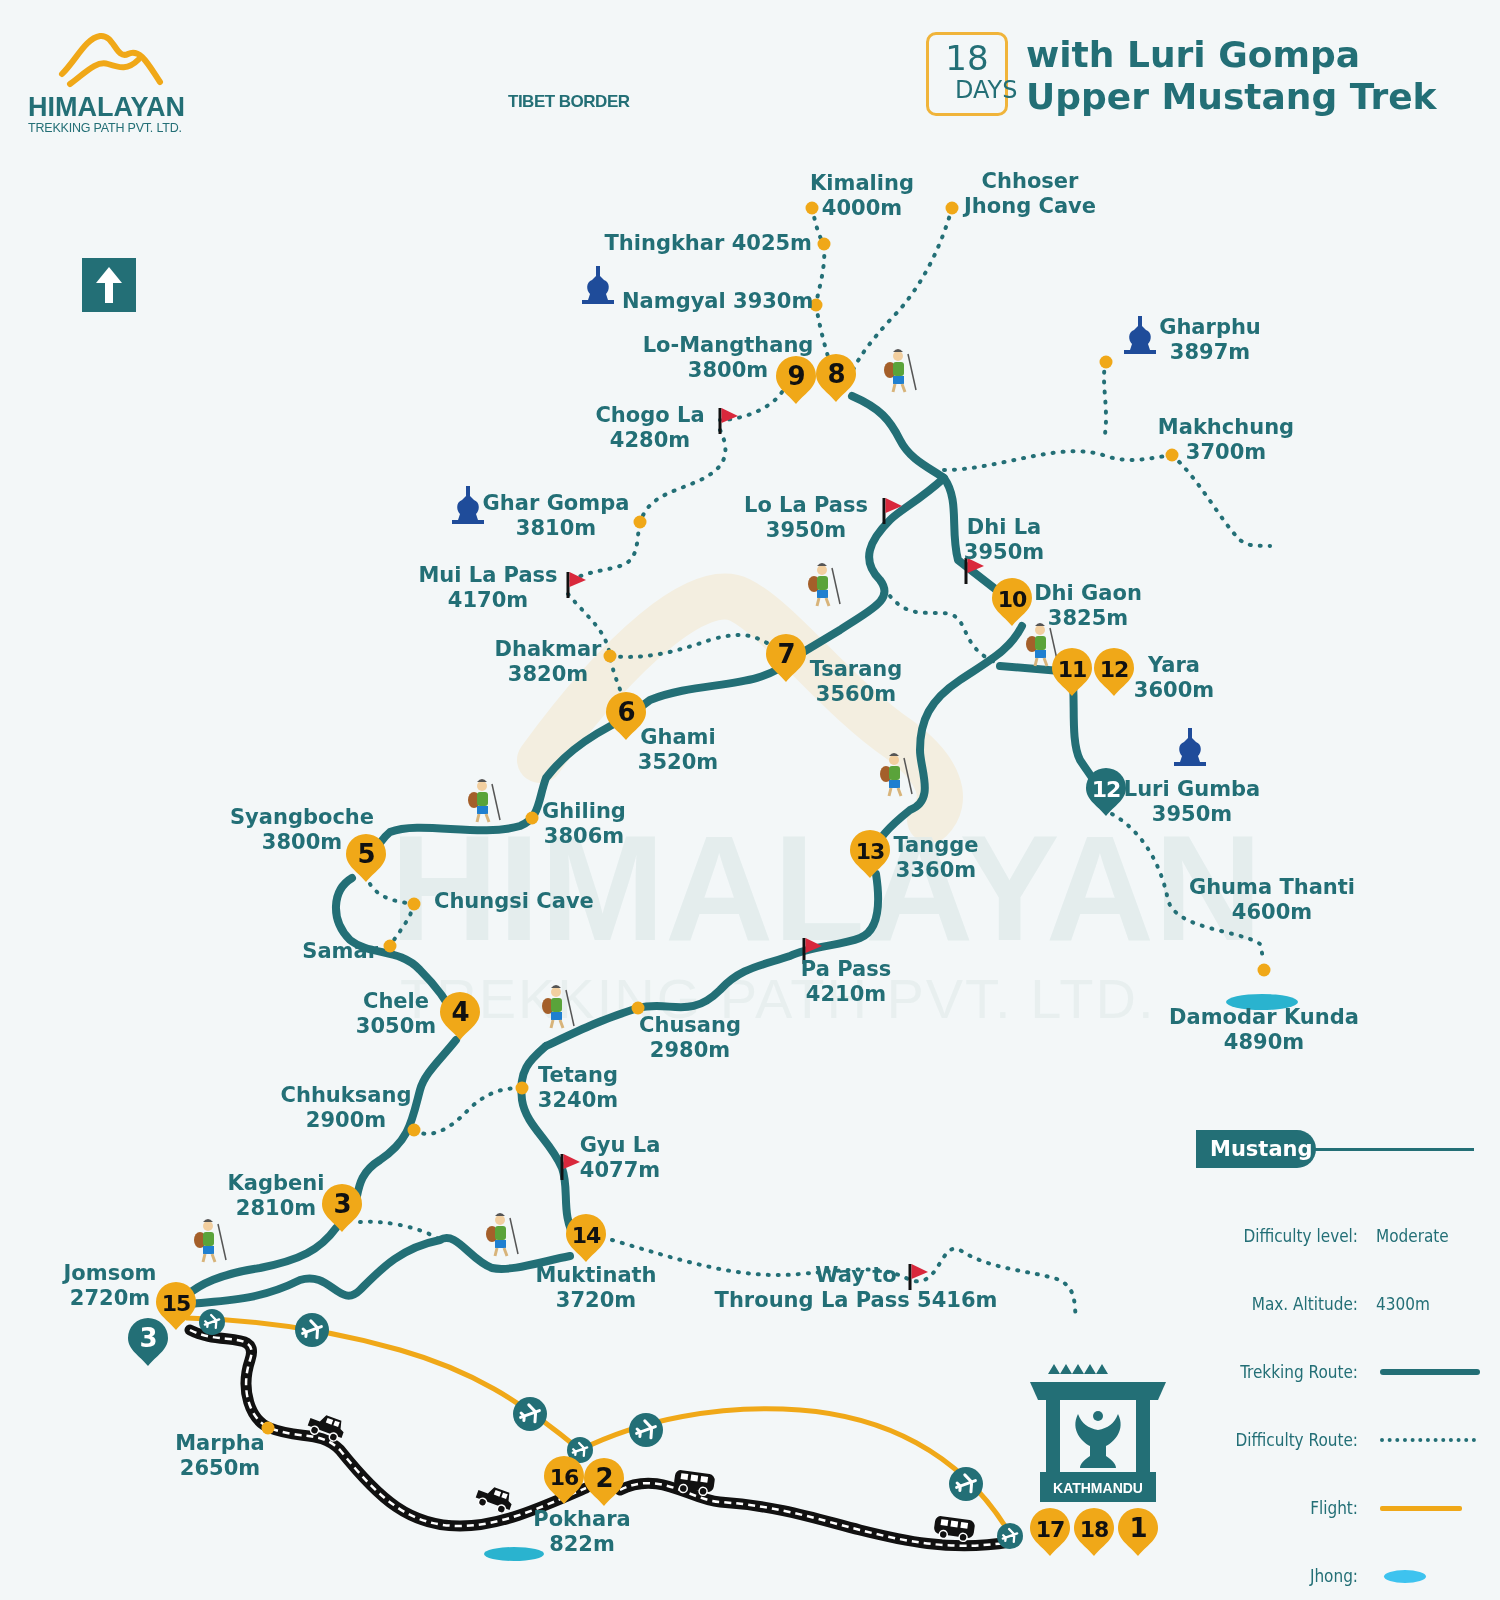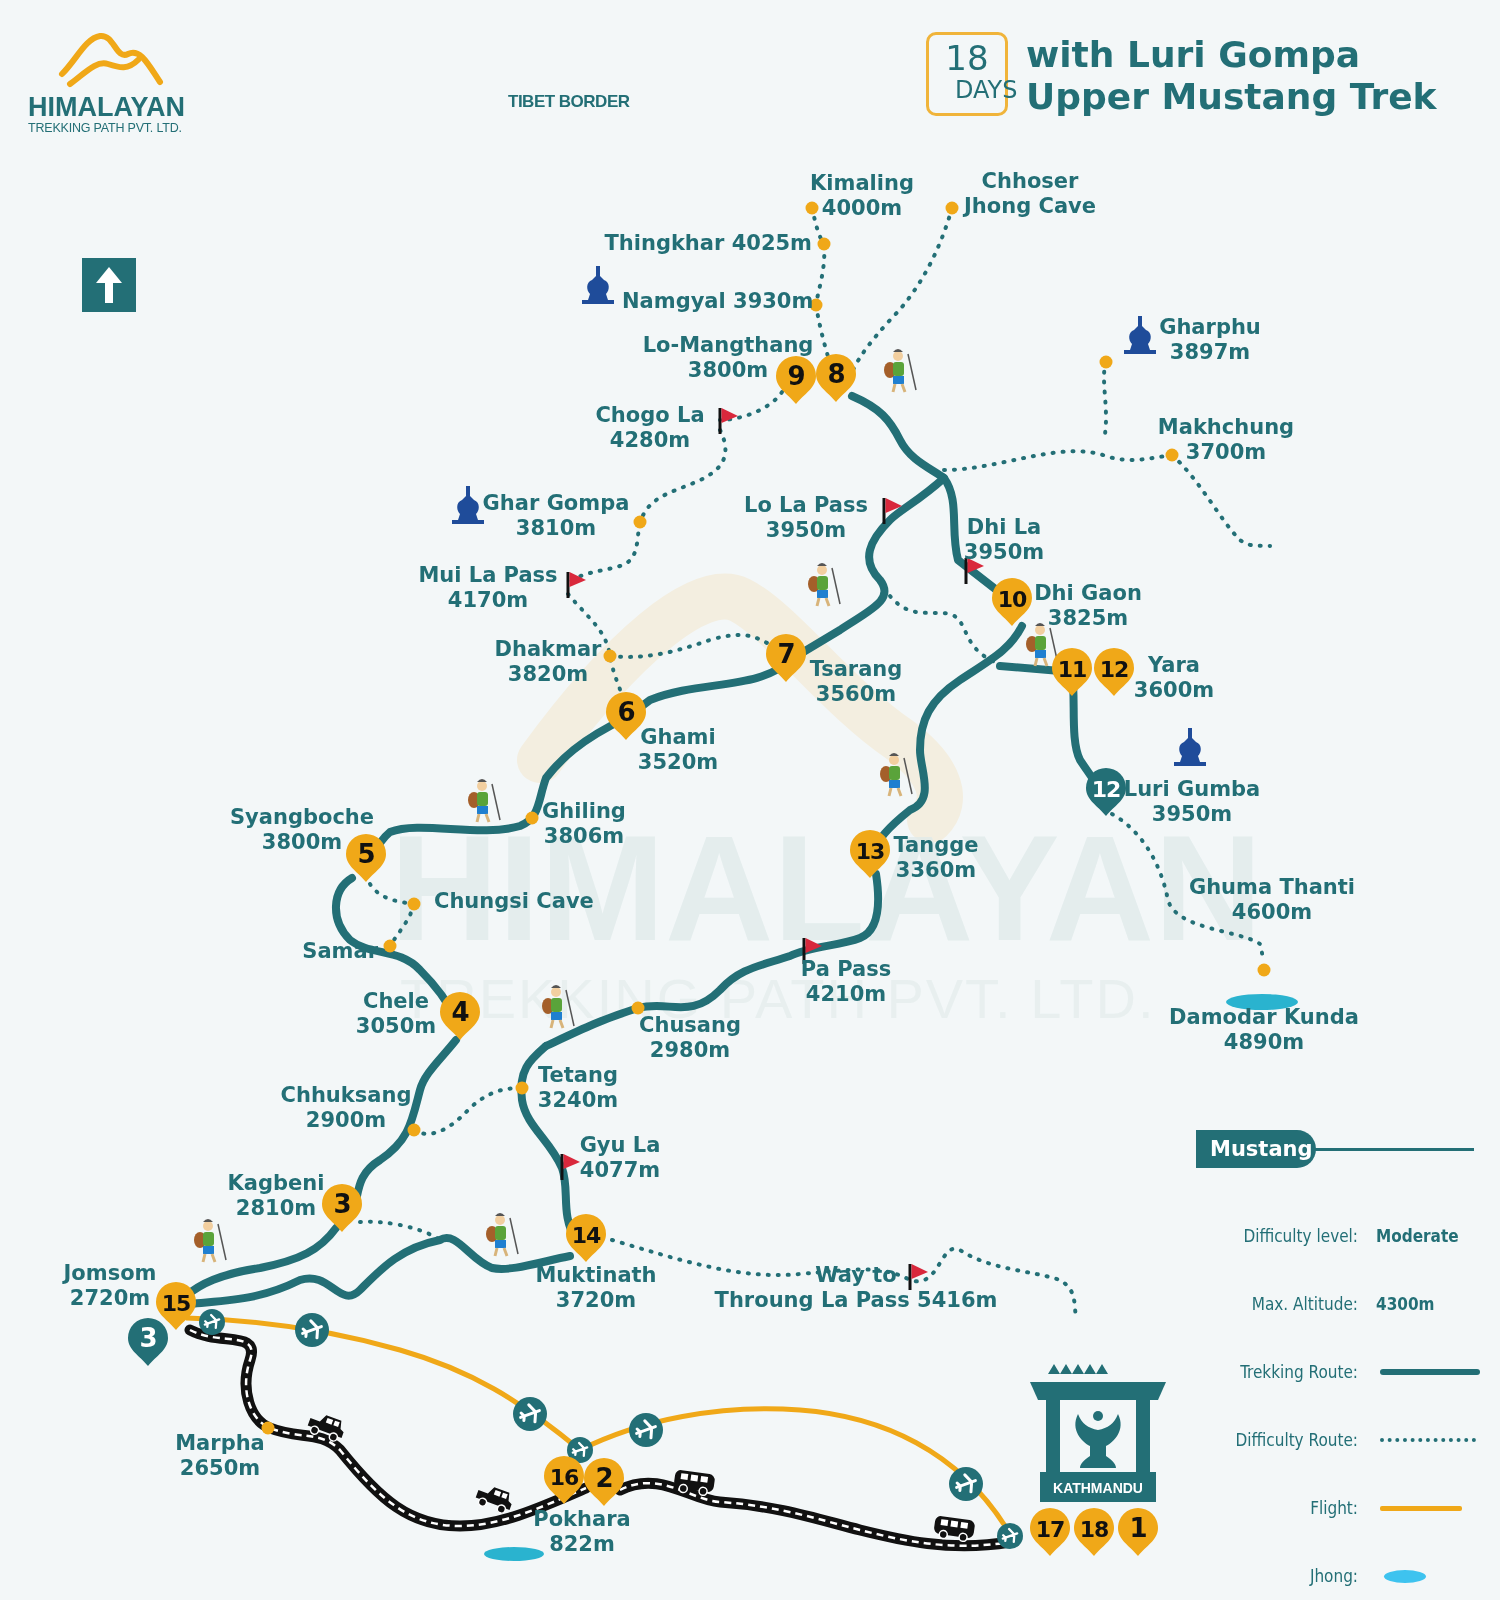--- a/index.html
+++ b/index.html
@@ -21,21 +21,21 @@
   .title { position: absolute; left: 1026px; top: 34px; font-family: "DejaVu Sans", sans-serif; font-weight: bold; font-size: 36px; line-height: 42px; color: #236f76; }
 
   .north { position: absolute; left: 82px; top: 258px; width: 54px; height: 54px; background: #236f76; }
 
   .legend { position: absolute; left: 1196px; top: 1130px; width: 290px; }
   .legend-head { position: absolute; left: 0; top: 0; width: 120px; height: 38px; background: #236f76; border-radius: 0 20px 20px 0; color: #fff; font-family: "DejaVu Sans", sans-serif; font-weight: bold; font-size: 21px; line-height: 38px; padding-left: 14px; box-sizing: border-box; }
   .legend-rule { position: absolute; left: 118px; top: 18px; width: 160px; height: 3px; background: #236f76; }
   .legend-rows { position: absolute; left: 0; top: 52px; width: 290px; }
   .lrow { display: flex; height: 28px; align-items: center; font-family: "DejaVu Sans Condensed", "DejaVu Sans", sans-serif; font-size: 17px; color: #236f76; margin-top: 40px; }
   .lkey { width: 162px; text-align: right; font-weight: 500; }
-  .lval { margin-left: 18px; font-weight: bold; }
+  .lval { margin-left: 18px; font-weight: normal; }
   .sw-trek { margin-left: 22px; width: 100px; height: 6px; background: #236f76; border-radius: 3px; }
   .sw-sec { margin-left: 22px; width: 96px; height: 0; border-top: 4px dotted #236f76; }
   .sw-flight { margin-left: 22px; width: 82px; height: 5px; background: #f0a818; border-radius: 2px; }
   .sw-lake { margin-left: 26px; width: 42px; height: 13px; background: #3ec3ef; border-radius: 50%; }
   .sw-pass { margin-left: 36px; width: 20px; height: 22px; position: relative; }
 </style>
 </head>
 <body>
 
 <svg id="map" viewBox="0 0 1500 1600" xmlns="http://www.w3.org/2000/svg">

